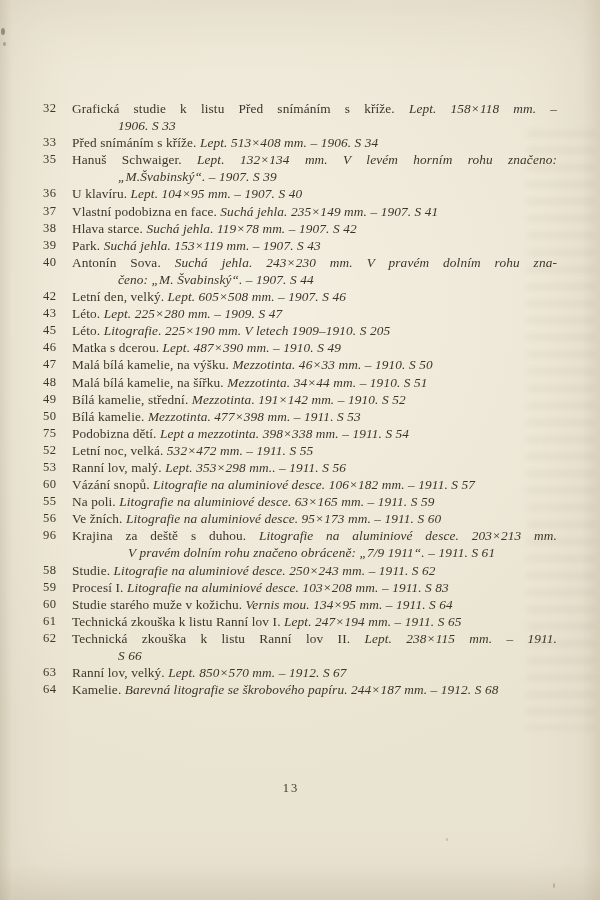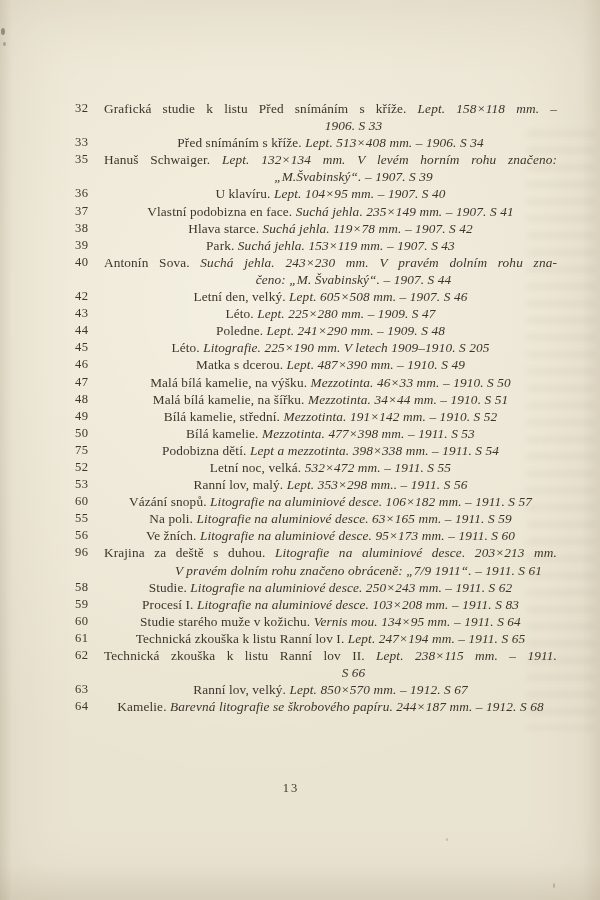--- a/index.html
+++ b/index.html
@@ -39,33 +39,32 @@
   .speck.s2 { left: 3px;  top: 42px;  width: 3px; height: 4px; opacity: .40; }
   .speck.s3 { left: 553px; top: 883px; width: 2px; height: 5px; opacity: .30; }
   .speck.s4 { left: 446px; top: 838px; width: 2px; height: 3px; opacity: .25; }
 
   .catalog {
     position: absolute;
     left: 43px;
     top: 100px;
     width: 514px;
   }
-  .entry { display: flex; margin-left: 32px; }
+  .entry { display: flex; }
   .entry .num {
     flex: 0 0 29px;
     font-size: 12.6px;
     line-height: 17.1px;
     letter-spacing: 0.5px;
   }
   .entry .body { flex: 1 1 auto; min-width: 0; }
   .line {
     font-size: 13.3px;
     line-height: 17.1px;
     letter-spacing: 0.12px;
-    text-align: center;
   }
   .line.just { text-align: justify; text-align-last: justify; }
   .line.ind1 { padding-left: 46px; }
   .line.ind2 { padding-left: 56px; }
   .seg-it { font-style: italic; }
   .seg-ro { font-style: normal; }
 
   .folio {
     position: absolute;
     top: 781px;
@@ -145,26 +144,20 @@
           <div class="line"><span class="seg-ro">Letní den, velký. </span><span class="seg-it">Lept. 605×508 mm. – 1907. S 46</span></div>
         </div>
       </div>
       <div class="entry">
         <span class="num">43</span>
         <div class="body">
           <div class="line"><span class="seg-ro">Léto. </span><span class="seg-it">Lept. 225×280 mm. – 1909. S 47</span></div>
         </div>
       </div>
       <div class="entry">
-        <span class="num">44</span>
-        <div class="body">
-          <div class="line"><span class="seg-ro">Poledne. </span><span class="seg-it">Lept. 241×290 mm. – 1909. S 48</span></div>
-        </div>
-      </div>
-      <div class="entry">
         <span class="num">45</span>
         <div class="body">
           <div class="line"><span class="seg-ro">Léto. </span><span class="seg-it">Litografie. 225×190 mm. V letech 1909–1910. S 205</span></div>
         </div>
       </div>
       <div class="entry">
         <span class="num">46</span>
         <div class="body">
           <div class="line"><span class="seg-ro">Matka s dcerou. </span><span class="seg-it">Lept. 487×390 mm. – 1910. S 49</span></div>
         </div>

